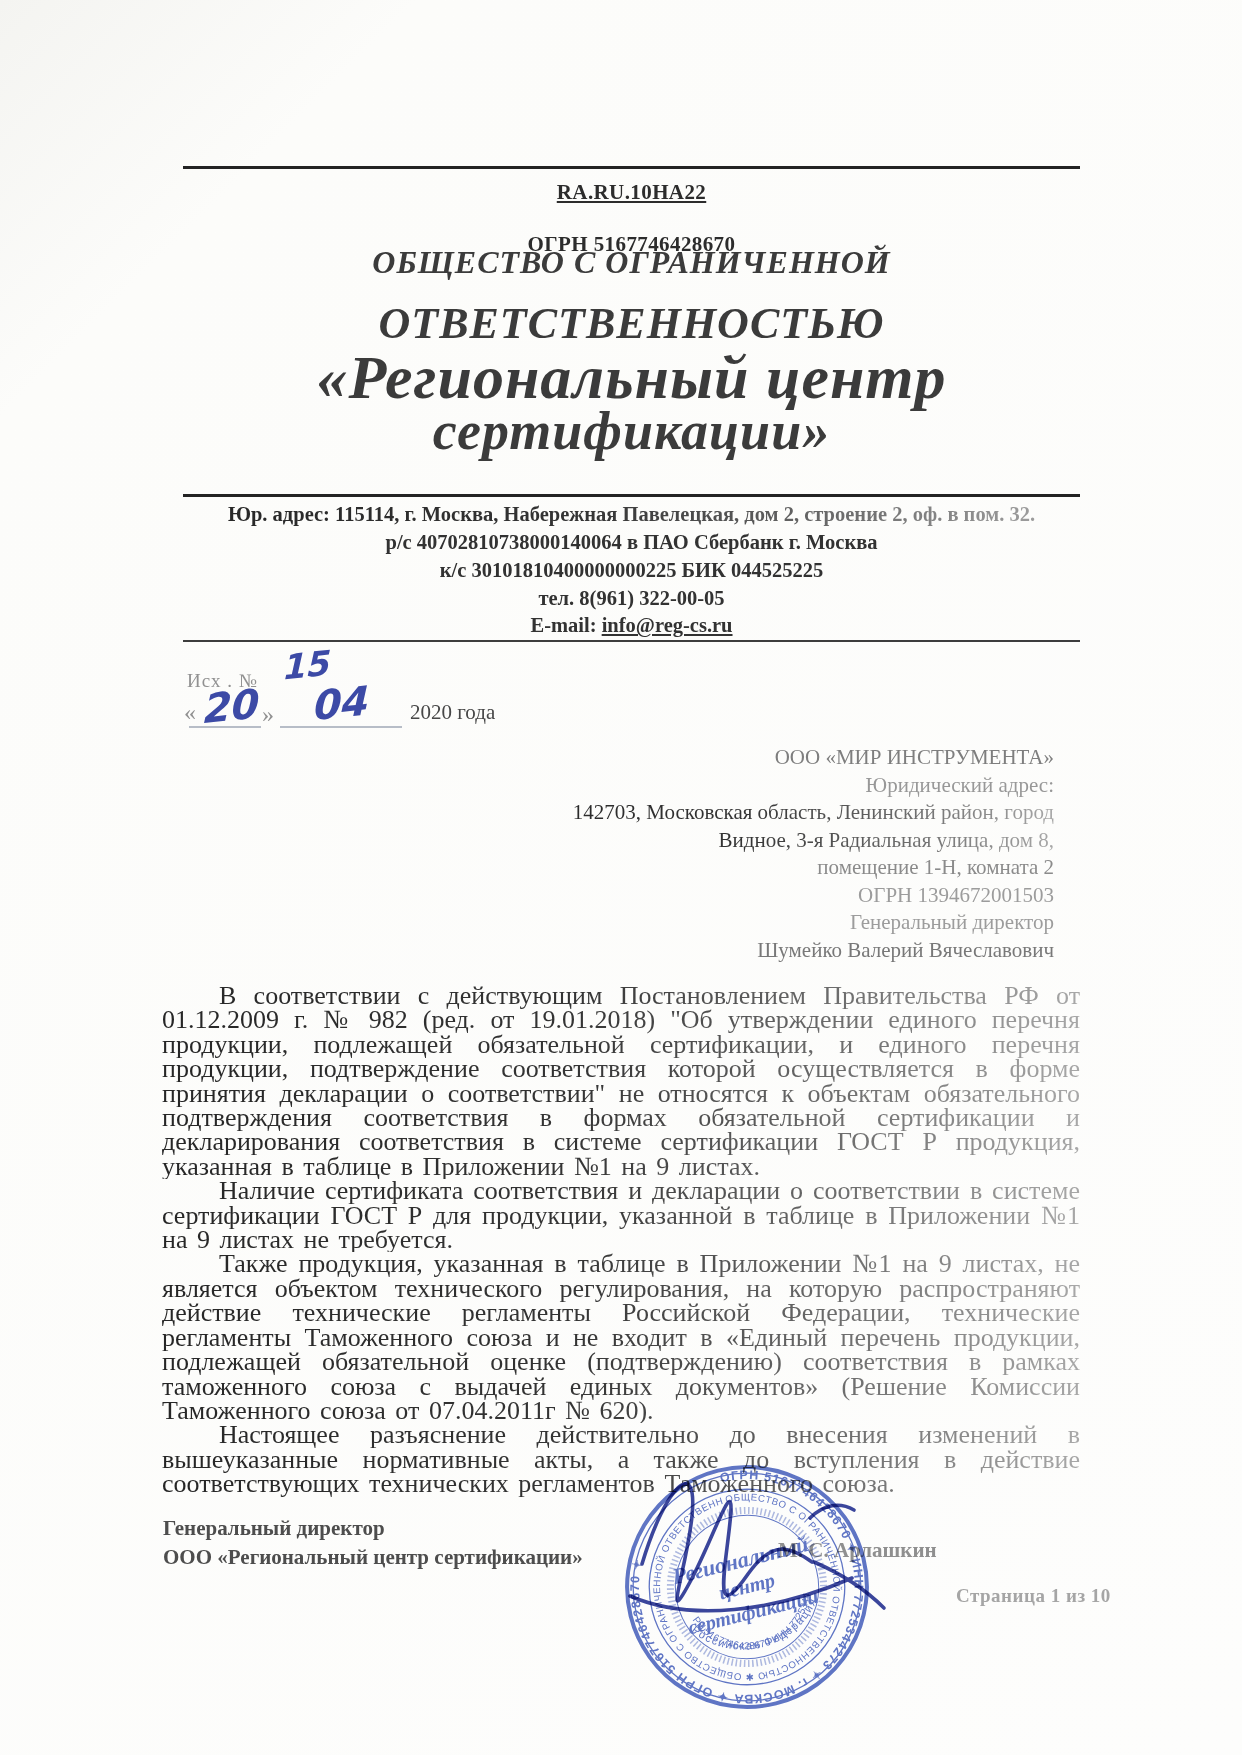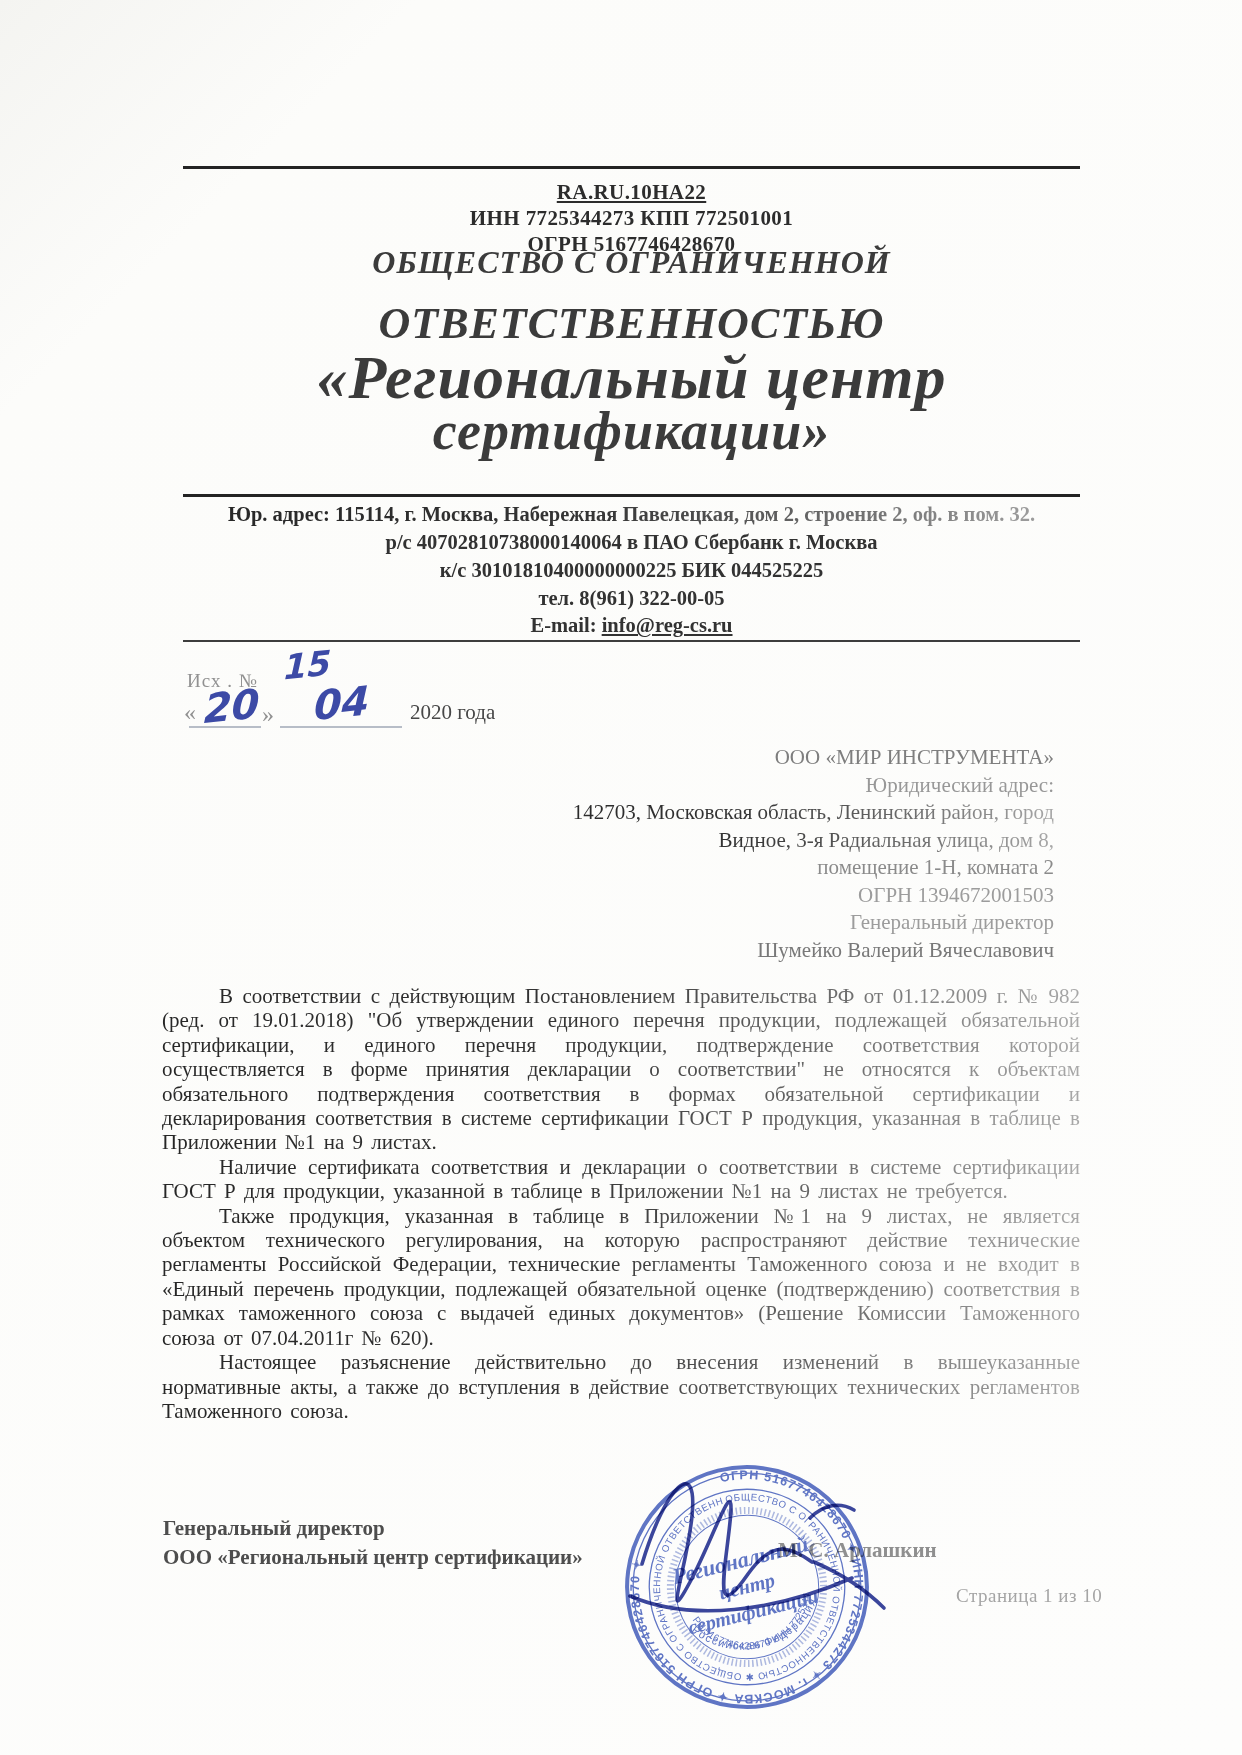--- a/index.html
+++ b/index.html
@@ -29,40 +29,39 @@
   .addr{font-size:20.5px;font-weight:bold;color:#323232;}
   .hw{position:absolute;font-family:"DejaVu Sans",sans-serif;font-style:italic;font-weight:bold;
       color:#3c4aa6;transform:rotate(-6deg) skewX(-8deg);}
   .uline{position:absolute;height:2px;background:#b7bdc7;}
   .grayprint{color:#919191;}
   .recipient{position:absolute;left:496px;top:744px;width:558px;text-align:right;
              font-size:21px;font-weight:normal;line-height:27.5px;}
   .recipient .g1{color:#7e7e7e;} .recipient .g2{color:#989898;}
   .recipient .g3{color:#8b8b8b;} .recipient .g4{color:#9c9c9c;} .recipient .d{color:#787878;}
   .bodytext{position:absolute;left:162px;top:984px;width:918px;
-            font-size:21px;line-height:24.4px;text-align:justify;word-spacing:3px;}
+            font-size:26px;line-height:24.4px;text-align:justify;word-spacing:3px;}
   .bodytext p{margin:0;text-indent:57px;}
   .sig{font-size:21px;font-weight:bold;color:#4d4d4d;}
-  .footer{font-size:19px;color:#a5a5a5;letter-spacing:.5px;}
+  .footer{font-size:19px;color:#a5a5a5;letter-spacing:.5px;font-weight:bold;}
   .seal{position:absolute;left:616px;top:1456px;width:262px;height:262px;
         transform:rotate(-14deg);mix-blend-mode:multiply;opacity:.88;}
   .scrawl{position:absolute;left:612px;top:1448px;width:290px;height:210px;
           mix-blend-mode:multiply;}
 </style>
 </head>
 <body>
 
 <div class="page">
 
   <div class="rule" style="top:166px;height:3px"></div>
   <div class="rule" style="top:494px;height:3px"></div>
   <div class="rule" style="top:640px;height:2px;background:#3d3d3d"></div>
 
   <div class="centercol hdr" style="top:172px;text-decoration:underline">RA.RU.10НА22</div>
-  <div class="centercol hdr" style="top:198px">ИНН 7725344273 КПП 772501001</div>
   <div class="centercol hdr" style="top:224px">ОГРН 5167746428670</div>
 
   <div class="centercol title" style="top:244px;font-size:32px">ОБЩЕСТВО С ОГРАНИЧЕННОЙ</div>
   <div class="centercol title" style="top:298px;font-size:44px">ОТВЕТСТВЕННОСТЬЮ</div>
   <div class="centercol title" style="top:342px;font-size:62px">«Региональный центр</div>
   <div class="centercol title" style="top:400px;font-size:54px">сертификации»</div>
 
   <div class="centercol addr fade" style="top:503px">Юр. адрес: 115114, г. Москва, Набережная Павелецкая, дом 2, строение 2, оф. в пом. 32.</div>
   <div class="centercol addr" style="top:531px">р/с 40702810738000140064 в ПАО Сбербанк г. Москва</div>
   <div class="centercol addr" style="top:559px">к/с 30101810400000000225  БИК 044525225</div>

